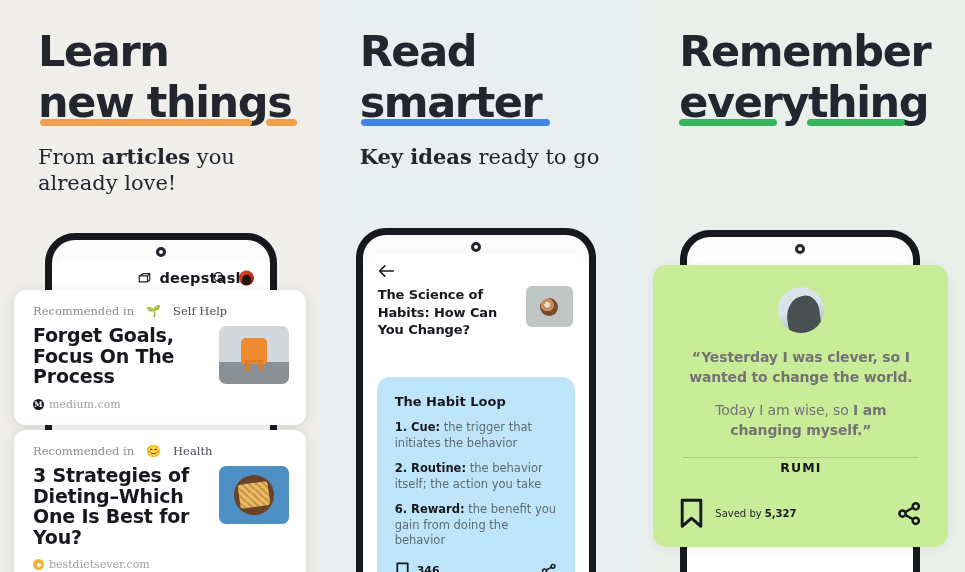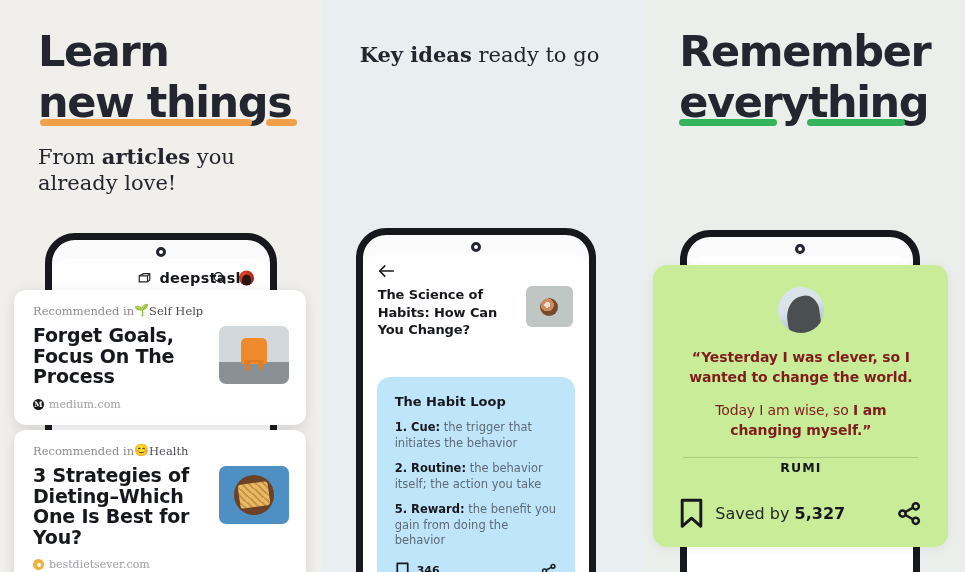--- a/index.html
+++ b/index.html
@@ -113,21 +113,21 @@
   .artcard {
     position: absolute;
     background: #FFFFFF;
     border-radius: 12px;
     box-shadow: 0 3px 14px rgba(40,40,50,.13);
     padding: 14px 17px 14px 19px;
   }
   .rec {
     font-family: "DejaVu Serif", "Liberation Serif", serif;
     font-size: 11.5px; color: #8C8C92;
-    display: flex; gap: 0;
+    display: flex; align-items: center; gap: 12px;
     margin-bottom: 7px;
   }
   .rec .topic { color: #4C4C55; font-weight: normal; }
   .rec .emoji { font-size: 12px; line-height: 1; }
   .artbody { display: flex; gap: 10px; }
   .arttitle {
     font-weight: bold;
     font-size: 19px;
     line-height: 20.5px;
     color: #16181D;
@@ -247,41 +247,41 @@
     position: relative; overflow: hidden;
   }
   .avatar-lg::after {
     content: ""; position: absolute;
     left: 9px; top: 9px; width: 33px; height: 40px;
     background: #4A4F52; border-radius: 55% 40% 30% 30%;
     transform: rotate(-8deg);
   }
   .qline {
     font-weight: bold; font-size: 14px; line-height: 20px;
-    color: #7f1d1d; letter-spacing: -.15px;
+    color: #737373; letter-spacing: -.15px;
   }
   .qline.normal { font-weight: normal; }
   .qline.normal b { font-weight: bold; }
   .qgap { height: 13px; }
   .qrule {
     height: 1px; background: rgba(60,90,40,.22);
     margin: 17px 6px 0 6px;
   }
   .author {
     margin-top: 2px;
     font-weight: bold; font-size: 12.5px;
     letter-spacing: 1.1px; color: #16181D;
   }
   .q-actions {
     display: flex; align-items: center;
     justify-content: space-between;
     margin-top: 23px; padding: 0 2px;
   }
   .savedby { display: flex; align-items: center; gap: 11px; }
-  .savedby .lbl { font-size: 16px; color: #24282A; }
+  .savedby .lbl { font-size: 10px; color: #24282A; }
   .savedby .lbl b { font-weight: bold; color: #16181D; }
   svg { display: block; }
 </style>
 </head>
 <body>
 
 <div class="stage">
 
   <div class="panel p1">
 
@@ -356,20 +356,27 @@
       </div>
       <div class="src">
         <span class="srcdot amber"></span>
         <span>bestdietsever.com</span>
       </div>
     </div>
   </div>
 
   <div class="panel p2">
     <div class="head">
+      <div class="title">
+        <div>Read</div>
+        <div class="ul-wrap">
+          <span>smarter</span>
+          <span class="underline" style="left:1px;width:189px;background:#4285E8;"></span>
+        </div>
+      </div>
       <div class="sub">
         <b>Key ideas</b><span> ready to go</span>
       </div>
     </div>
 
     <div class="phone" style="left:34px; top:228px; width:240px; height:365px;">
       <div class="notch"></div>
       <div class="screen">
         <div class="backbtn">
           <svg width="17" height="14" viewBox="0 0 20 16">
@@ -384,21 +391,21 @@
 
         <div class="idea" style="top:123px;">
           <div class="ideatitle">The Habit Loop</div>
           <div class="ideap">
             <b>1. Cue:</b><span> the trigger that initiates the behavior</span>
           </div>
           <div class="ideap">
             <b>2. Routine:</b><span> the behavior itself; the action you take</span>
           </div>
           <div class="ideap">
-            <b>5. Reward:</b><span> the benefit you gain from doing the behavior</span>
+            <b>6. Reward:</b><span> the benefit you gain from doing the behavior</span>
           </div>
           <div class="idea-actions">
             <div class="saves">
               <span>
                 <svg width="15" height="18" viewBox="0 0 16 20">
                   <path d="M2.2 1.6 H13.8 V18 L8 13 L2.2 18 Z" fill="none" stroke="#16181D" stroke-width="1.9" stroke-linejoin="round"></path>
                 </svg>
               </span>
               <span class="cnt">346</span>
             </div>

